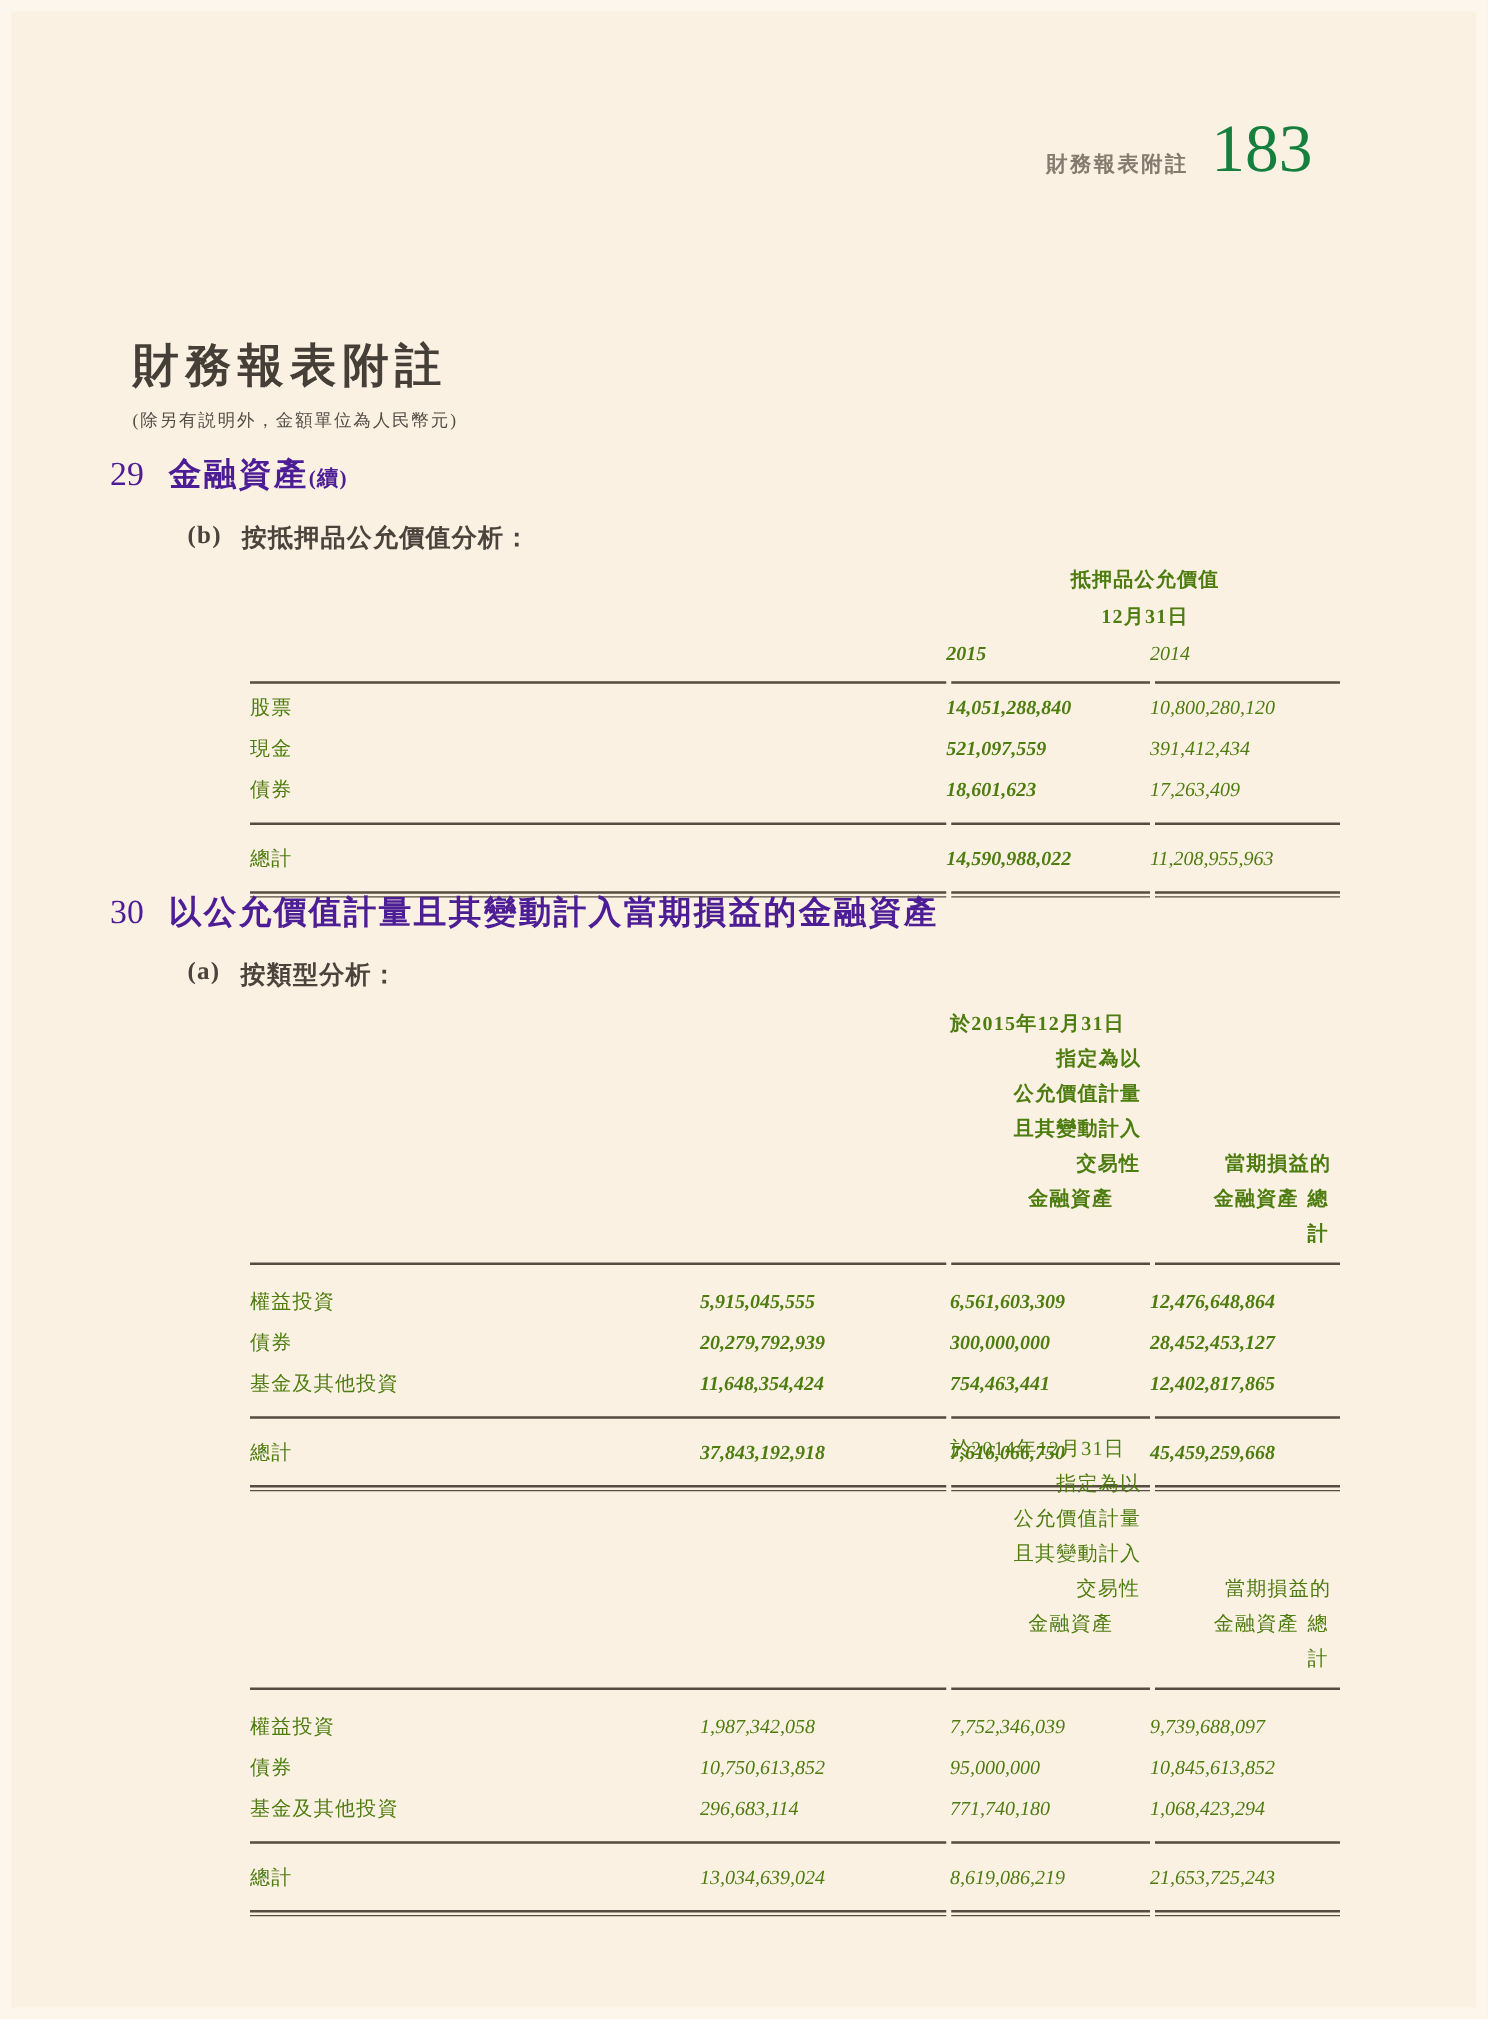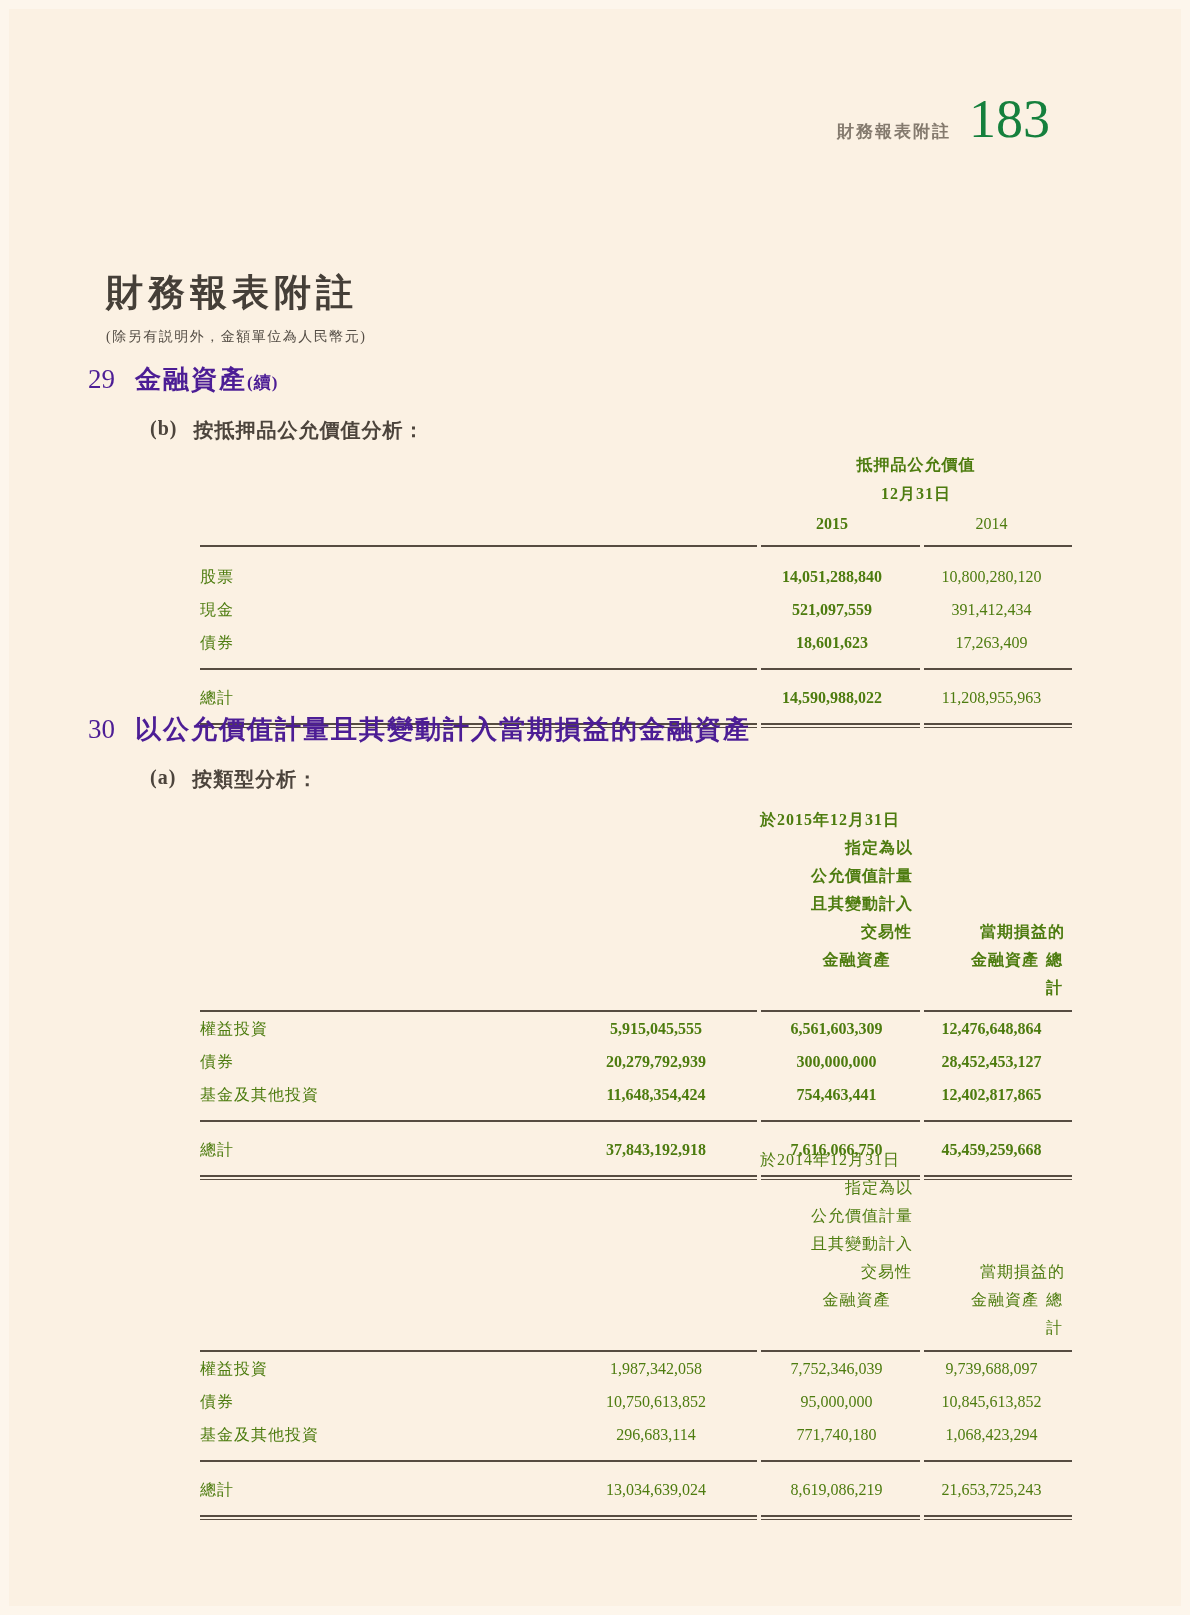--- a/index.html
+++ b/index.html
@@ -35,21 +35,21 @@
   .subitem.sa { top:766px; }
 
   
   .fintable { position:absolute; left:200px; width:872px; font-size:16px; color:#4d7c0f; }
   .fintable.t1 { top:450px; }
   .fintable.t2 { top:806px; }
   .fintable.t3 { top:1146px; }
 
   .row { display:flex; line-height:33px; }
   .lbl { flex:1; letter-spacing:1px; }
-  .num { text-align:center; font-variant-numeric:tabular-nums; }
+  .num { text-align:left; font-variant-numeric:tabular-nums;font-style:italic; }
   
   .t1 .cA { width:163px; padding-right:13px; }
   .t1 .cB { width:152px; padding-right:9px; }
   
   .tt .lbl { flex:none; width:360px; }
   .tt .c1 { width:200px; padding-right:8px; }
   .tt .c2 { width:160px; padding-right:7px; }
   .tt .c3 { width:152px; padding-right:9px; }
   .b { font-weight:bold; }
 
@@ -57,34 +57,34 @@
   .rule { display:flex; gap:4px; height:2px; }
   .rule i { display:block; border-top:2px solid #564c41; }
   .rule .sA { width:557px; } .rule .sB { width:159px; } .rule .sC { flex:1; }
   .rule.thick { height:5px; }
   .rule.thick i { height:5px; border-top:2px solid #564c41; border-bottom:1px solid #564c41; }
 
   
   .t1 .grp { margin-left:560px; width:312px; text-align:center; font-weight:bold; line-height:29px; letter-spacing:1px; }
   .t1 .yearrow { line-height:28px; margin-top:2px; }
   .t1 .rule.top { margin-top:7px; }
-  .t1 .body { padding-top:13px; }
+  .t1 .body { padding-top:3px; }
   .t1 .rule.mid { margin-top:9px; }
   .t1 .totalrow { margin-top:11px; }
   .t1 .rule.thick { margin-top:9px; }
 
   
   .tt .hrow { display:flex; line-height:28px; }
   .tt .hdate { margin-left:560px; width:160px; text-align:left; white-space:nowrap; letter-spacing:1px; }
   .tt .hc2 { margin-left:560px; width:160px; text-align:right; padding-right:7px; letter-spacing:1px; }
   .tt .hc1 { width:760px; text-align:right; padding-right:8px; letter-spacing:1px; }
   .tt .hc2b { width:160px; text-align:right; padding-right:7px; letter-spacing:1px; }
   .tt .hc3 { flex:1; text-align:right; padding-right:9px; letter-spacing:1px; }
   .tt .rule.top { margin-top:8px; }
-  .tt .body { }
+  .tt .body { padding-top:13px; }
   .tt .rule.mid { margin-top:9px; }
   .tt .totalrow { margin-top:11px; }
   .tt .rule.thick { margin-top:9px; }
 </style>
 </head>
 <body>
 
 <div class="page">
   <div class="edge"></div>
 

